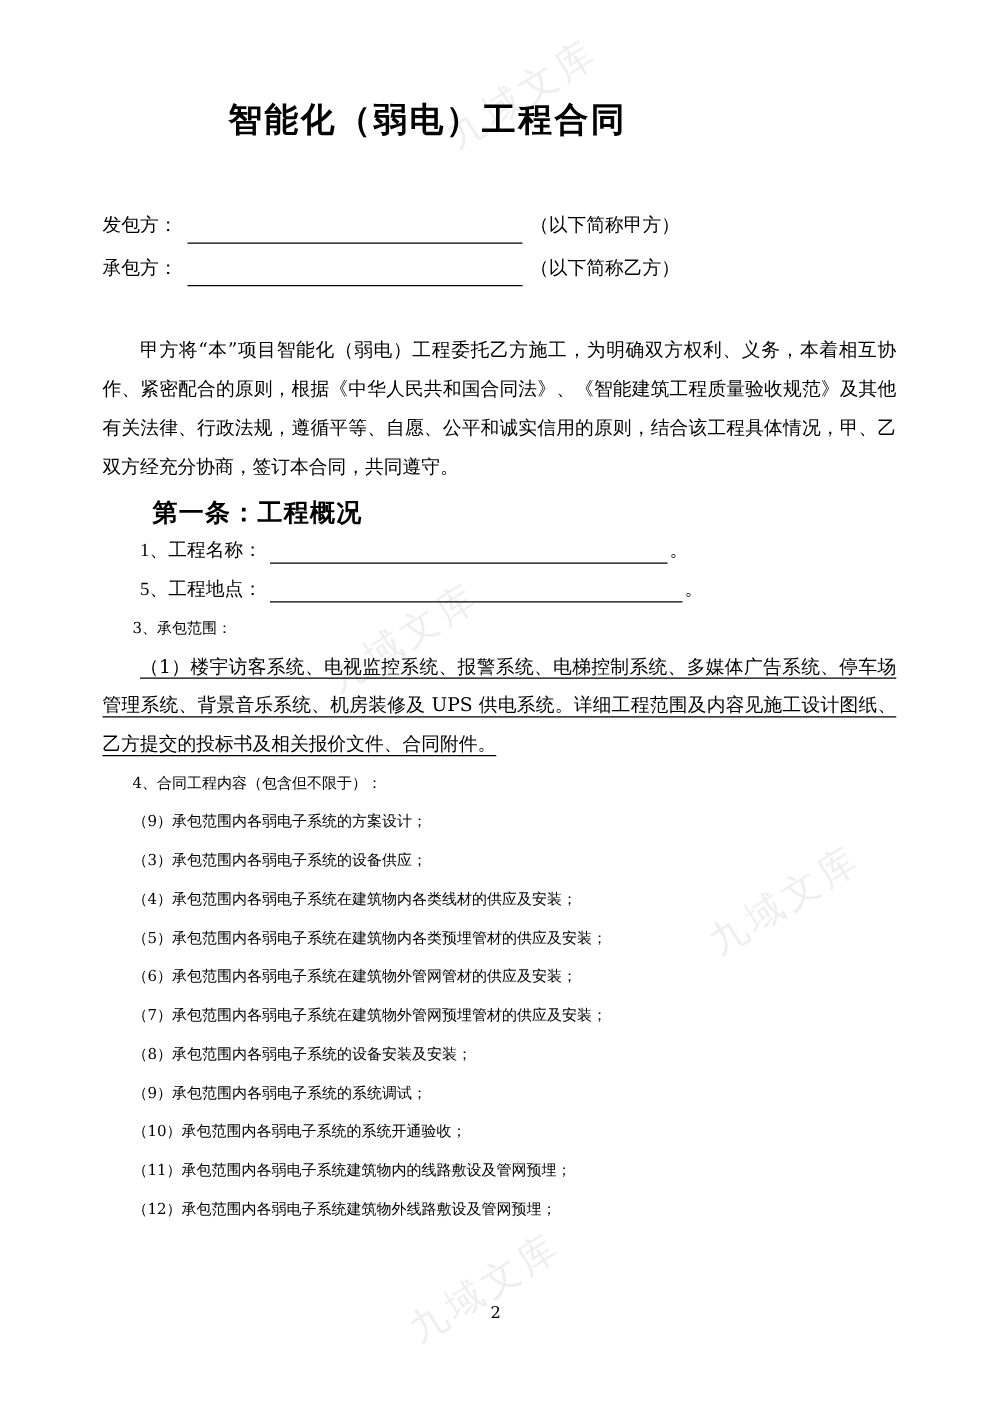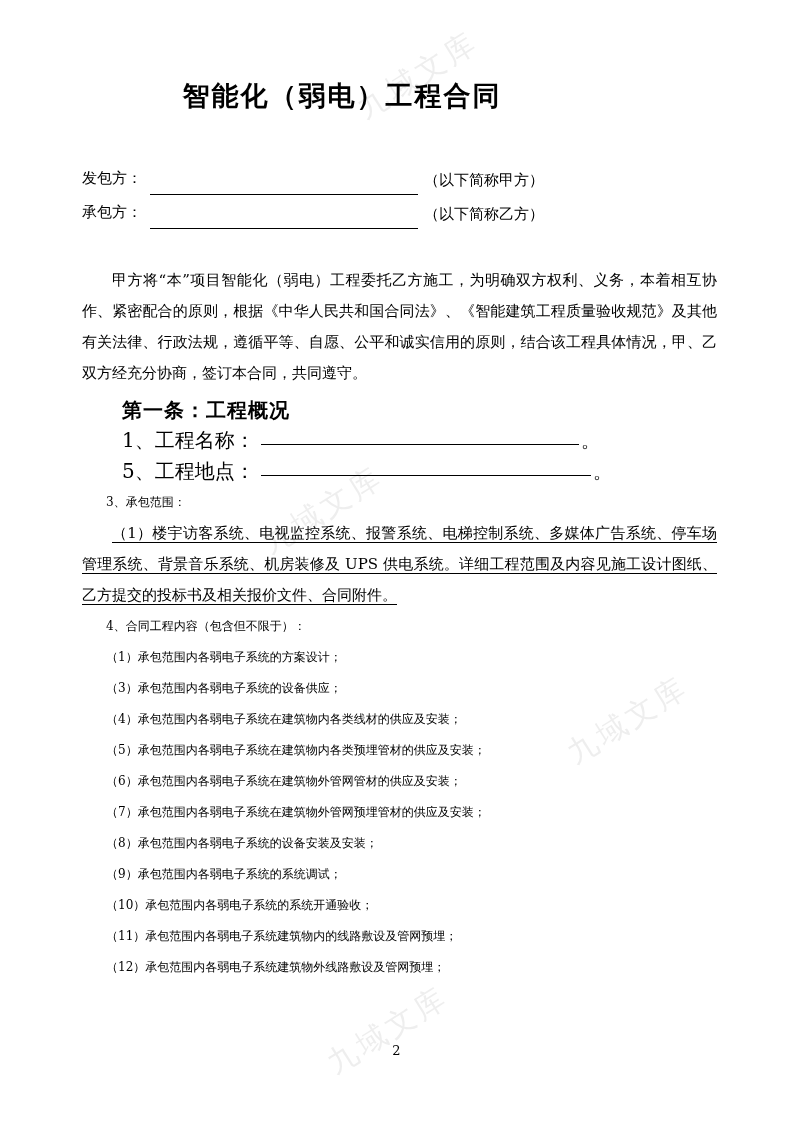--- a/index.html
+++ b/index.html
@@ -60,21 +60,20 @@
 
   .party-row {
     display: flex;
     align-items: flex-end;
     height: 30px;
     margin-bottom: 4px;
   }
   .party-label {
     font-size: 15px;
     white-space: nowrap;
-    font-family: Liberation Mono, monospace;
   }
   .party-blank {
     display: inline-block;
     width: 268px;
     border-bottom: 1px solid #000;
     height: 20px;
     margin: 0 6px 0 8px;
   }
   .party-note {
     font-size: 15px;
@@ -98,24 +97,25 @@
   }
 
   .item {
     text-indent: 2em;
     font-size: 12px;
     line-height: 31px;
     text-align: justify;
   }
   .item-flex {
     display: flex;
-    align-items: flex-start;
+    align-items: center;
     padding-left: 2em;
     height: 31px;
-    font-size: 20px;
+    font-size: 15px;
+    font-family: Liberation Serif, serif;
   }
   .fill-blank {
     display: inline-block;
     border-bottom: 1px solid #000;
     height: 19px;
     margin: 0 2px 0 6px;
   }
   .blank-a { width: 318px; }
   .blank-b { width: 330px; }
 
@@ -174,21 +174,21 @@
       <span>5、工程地点：</span>
       <span class="fill-blank blank-b"></span>
       <span>。</span>
     </div>
 
     <div class="item">3、承包范围：</div>
     <div class="para underlined">（1）楼宇访客系统、电视监控系统、报警系统、电梯控制系统、多媒体广告系统、停车场管理系统、背景音乐系统、机房装修及 UPS 供电系统。详细工程范围及内容见施工设计图纸、乙方提交的投标书及相关报价文件、合同附件。</div>
 
     <div class="item">4、合同工程内容（包含但不限于）：</div>
 
-    <div class="item">（1）承包范围内各弱电子系统的方案设计；</div>
+    <div class="item">（9）承包范围内各弱电子系统的方案设计；</div>
     <div class="item">（3）承包范围内各弱电子系统的设备供应；</div>
     <div class="item">（4）承包范围内各弱电子系统在建筑物内各类线材的供应及安装；</div>
     <div class="item">（5）承包范围内各弱电子系统在建筑物内各类预埋管材的供应及安装；</div>
     <div class="item">（6）承包范围内各弱电子系统在建筑物外管网管材的供应及安装；</div>
     <div class="item">（7）承包范围内各弱电子系统在建筑物外管网预埋管材的供应及安装；</div>
     <div class="item">（8）承包范围内各弱电子系统的设备安装及安装；</div>
     <div class="item">（9）承包范围内各弱电子系统的系统调试；</div>
     <div class="item">（10）承包范围内各弱电子系统的系统开通验收；</div>
     <div class="item">（11）承包范围内各弱电子系统建筑物内的线路敷设及管网预埋；</div>
     <div class="item">（12）承包范围内各弱电子系统建筑物外线路敷设及管网预埋；</div>

